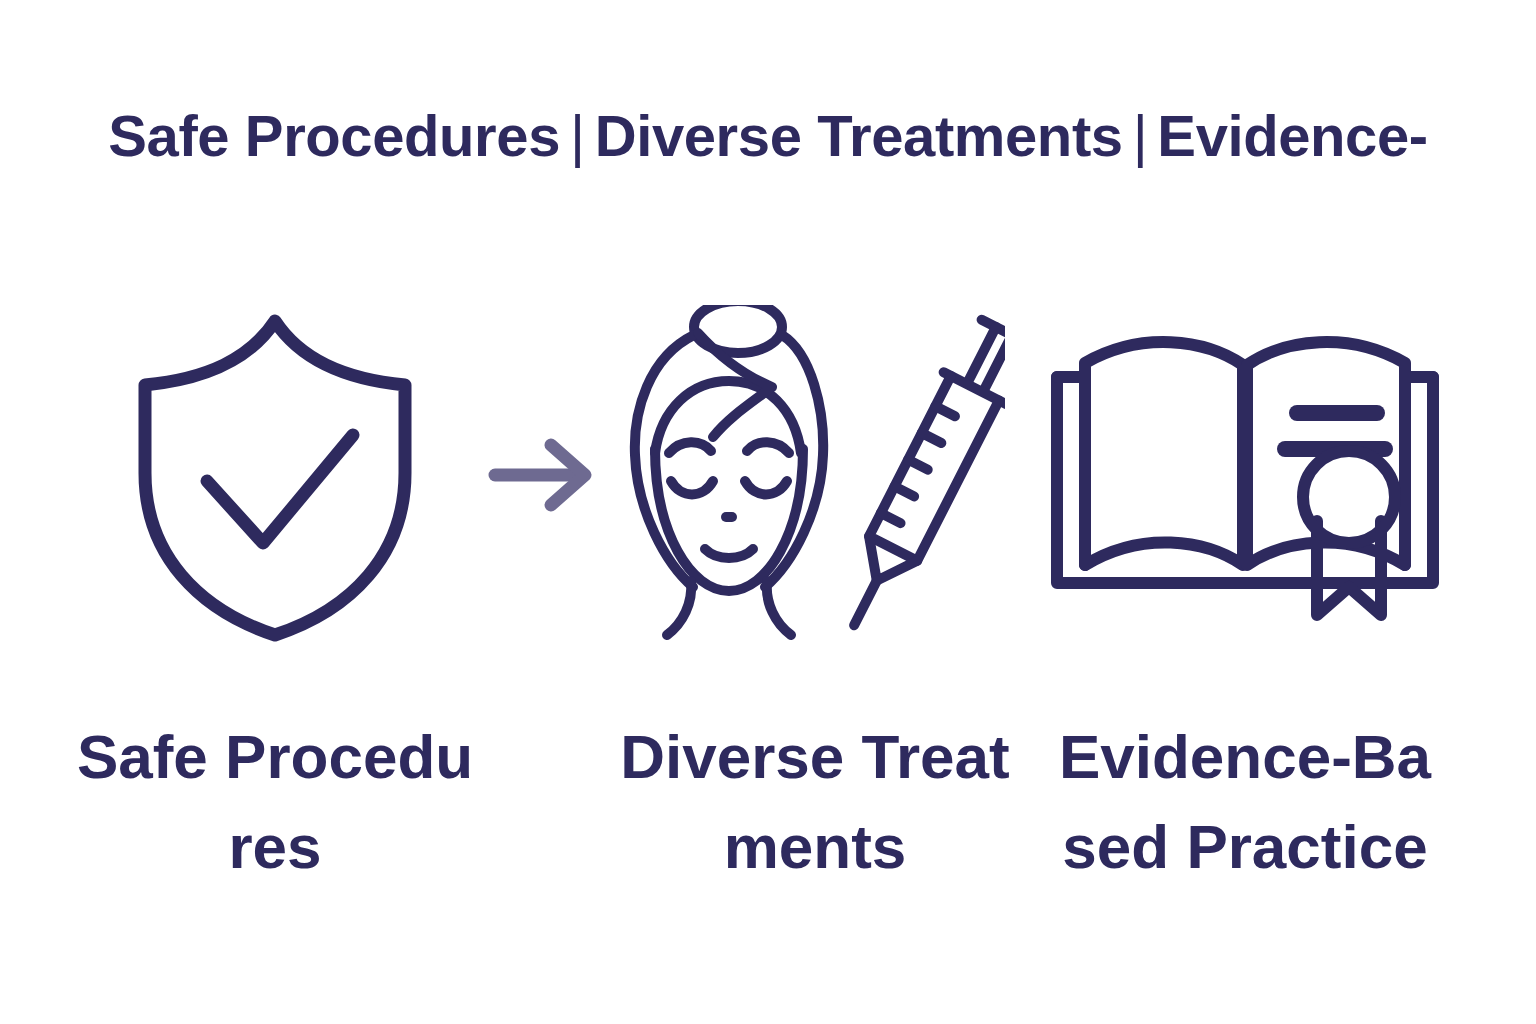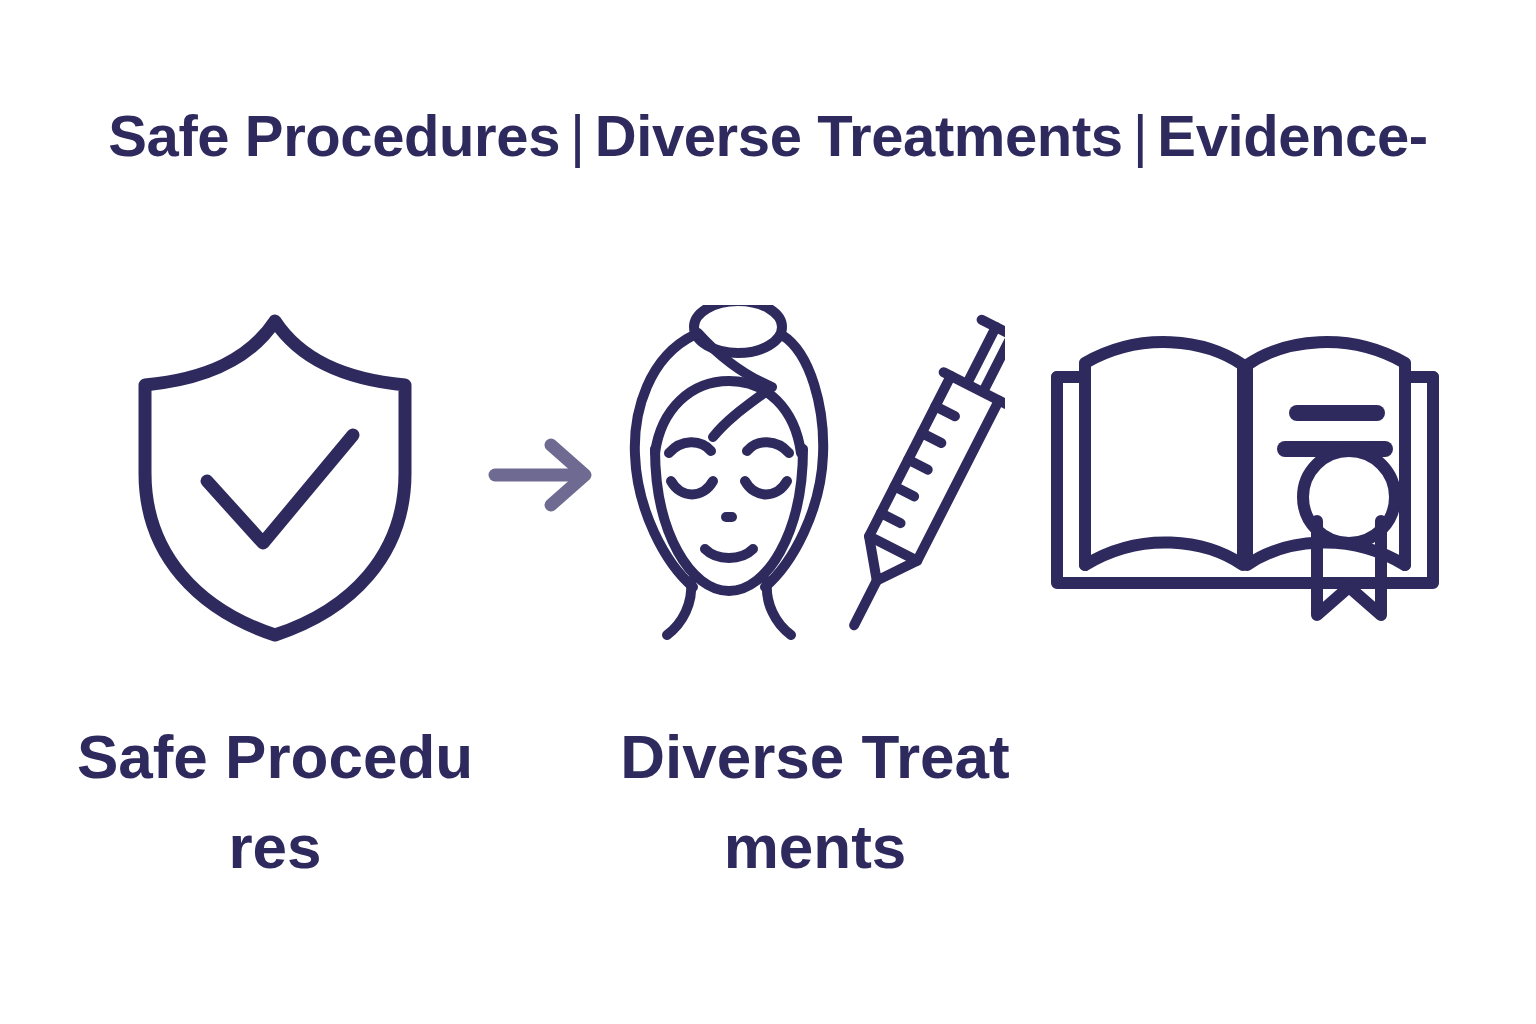--- a/index.html
+++ b/index.html
@@ -229,16 +229,17 @@
                    C 240 214 304 206 360 240 Z"></path>
 
           <path d="M252 88 L 332 88" stroke-width="16"></path>
           <path d="M240 124 L 340 124" stroke-width="16"></path>
 
           <path d="M272 196 L 272 290 L 304 262 L 336 290 L 336 196"></path>
 
           <circle cx="304" cy="172" r="46"></circle>
         </svg>
       </div>
+      <div class="caption">Evidence-Based Practice</div>
     </div>
 
   </div>
 </div>
 
 </body></html>

